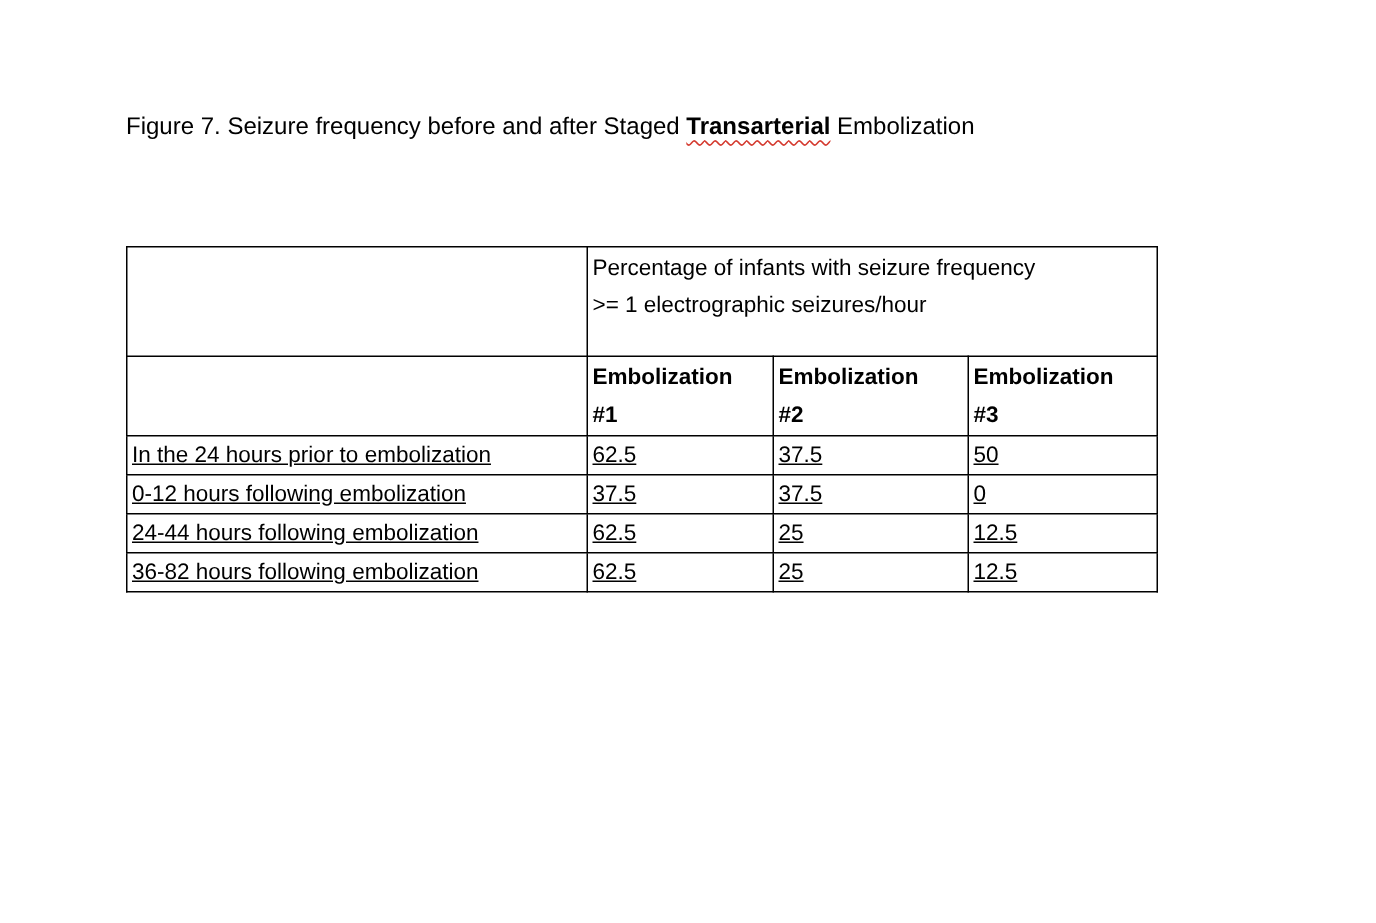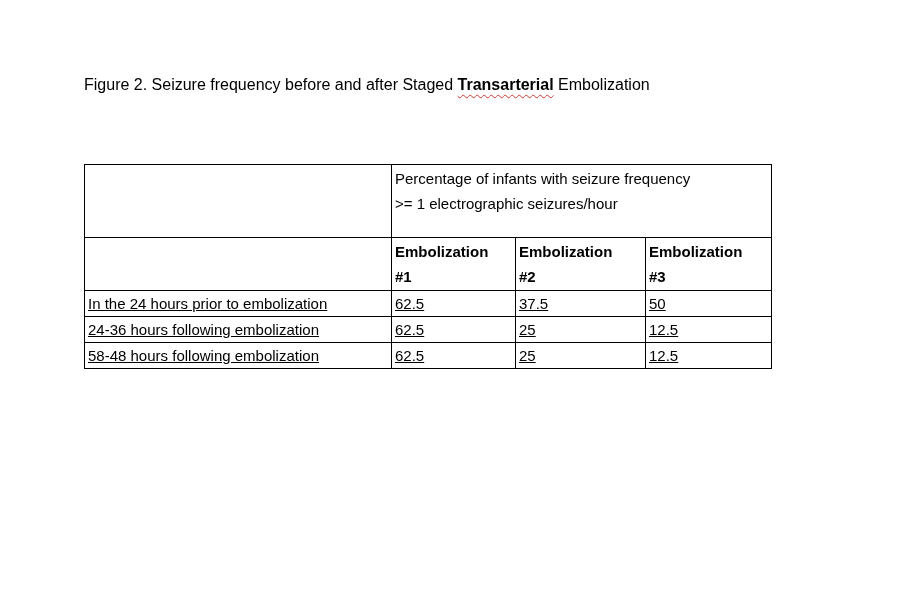--- a/index.html
+++ b/index.html
@@ -54,21 +54,21 @@
   tr.data-row td { height: 26px; line-height: 24px; text-decoration: underline; }
   .cell-line { display: block; }
   col.c-label { width: 307px; }
   col.c-e1 { width: 124px; }
   col.c-e2 { width: 130px; }
   col.c-e3 { width: 126px; }
 </style>
 </head>
 <body>
 
-<div class="doc-title"><span>Figure 2. Seizure frequency before and after Staged </span><span class="misspelled">Transarterial</span><span> Embolization</span></div>
+<div class="doc-title"><span>Figure 7. Seizure frequency before and after Staged </span><span class="misspelled">Transarterial</span><span> Embolization</span></div>
 
 <table class="fig-table">
   <colgroup>
     <col class="c-label">
       <col class="c-e1">
       <col class="c-e2">
       <col class="c-e3">
   </colgroup>
   <tbody>
     <tr class="span-header-row">
@@ -93,25 +93,31 @@
         <span class="cell-line">#3</span>
       </td>
     </tr>
     <tr class="data-row">
       <td>In the 24 hours prior to embolization</td>
       <td>62.5</td>
       <td>37.5</td>
       <td>50</td>
     </tr>
     <tr class="data-row">
-      <td>24-36 hours following embolization</td>
+      <td>0-12 hours following embolization</td>
+      <td>37.5</td>
+      <td>37.5</td>
+      <td>0</td>
+    </tr>
+    <tr class="data-row">
+      <td>24-44 hours following embolization</td>
       <td>62.5</td>
       <td>25</td>
       <td>12.5</td>
     </tr>
     <tr class="data-row">
-      <td>58-48 hours following embolization</td>
+      <td>36-82 hours following embolization</td>
       <td>62.5</td>
       <td>25</td>
       <td>12.5</td>
     </tr>
   </tbody>
 </table>
 
 </body></html>

